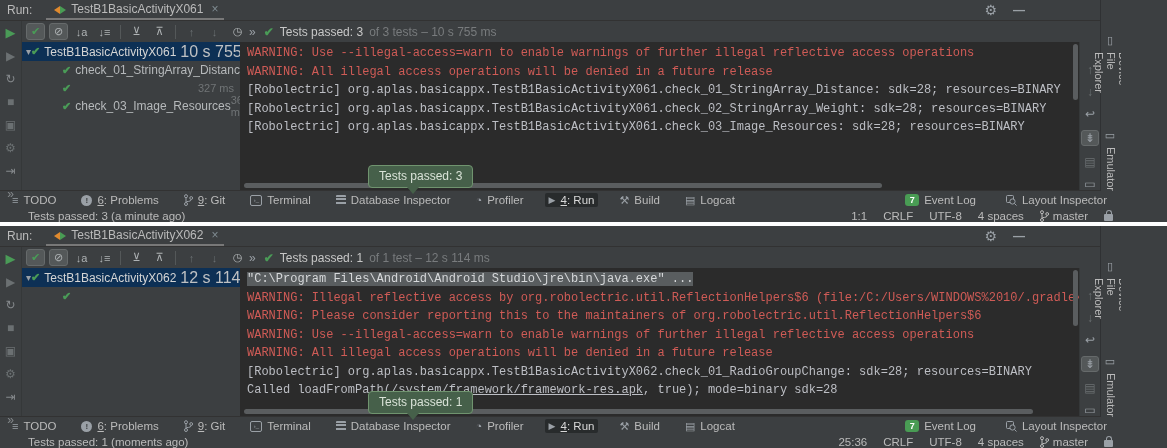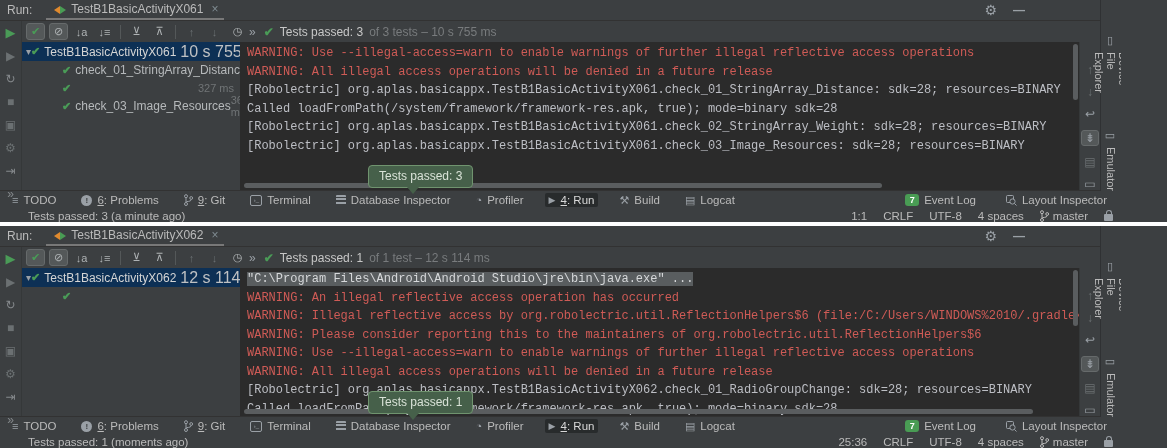--- a/index.html
+++ b/index.html
@@ -186,21 +186,20 @@
               <span class="chk">✔</span>
               <span class="child-name">check_03_Image_Resources</span>
               <span class="c-time">364 ms</span>
             </div>
           </div>
 
           <div class="console">
             <div class="cline warn">WARNING: Use --illegal-access=warn to enable warnings of further illegal reflective access operations</div>
             <div class="cline warn">WARNING: All illegal access operations will be denied in a future release</div>
             <div class="cline">[Robolectric] org.aplas.basicappx.TestB1BasicActivityX061.check_01_StringArray_Distance: sdk=28; resources=BINARY</div>
-            <div class="cline">Called loadFromPath(/system/framework/framework-res.apk, true); mode=binary sdk=28</div>
             <div class="cline">[Robolectric] org.aplas.basicappx.TestB1BasicActivityX061.check_02_StringArray_Weight: sdk=28; resources=BINARY</div>
             <div class="cline">[Robolectric] org.aplas.basicappx.TestB1BasicActivityX061.check_03_Image_Resources: sdk=28; resources=BINARY</div>
             <div class="cline"></div>
             <div class="hbar w80"></div>
             <div class="vbar"></div>
           </div>
 
           <div class="cstrip">
             <span class="ico dim">↑</span>
             <span class="ico dim">↓</span>
@@ -376,21 +375,20 @@
               <span class="t-time">12 s 114 ms</span>
             </div>
             <div class="trow-child">
               <span class="chk">✔</span>
 
             </div>
           </div>
 
           <div class="console">
             <div class="cline"><span class="selbg">"C:\Program Files\Android\Android Studio\jre\bin\java.exe" ...</span></div>
-            <div class="cline warn">WARNING: An illegal reflective access operation has occurred</div>
             <div class="cline warn">WARNING: Illegal reflective access by org.robolectric.util.ReflectionHelpers$6 (file:/C:/Users/WINDOWS%2010/.gradle/caches/modules-2/files-2.</div>
             <div class="cline warn">WARNING: Please consider reporting this to the maintainers of org.robolectric.util.ReflectionHelpers$6</div>
             <div class="cline warn">WARNING: Use --illegal-access=warn to enable warnings of further illegal reflective access operations</div>
             <div class="cline warn">WARNING: All illegal access operations will be denied in a future release</div>
             <div class="cline">[Robolectric] org.aplas.basicappx.TestB1BasicActivityX062.check_01_RadioGroupChange: sdk=28; resources=BINARY</div>
             <div class="cline"><span>Called loadFromPath(</span><span class="link">/system/framework/framework-res.apk</span><span>, true); mode=binary sdk=28</span></div>
             <div class="hbar w95"></div>
             <div class="vbar"></div>
           </div>
 

